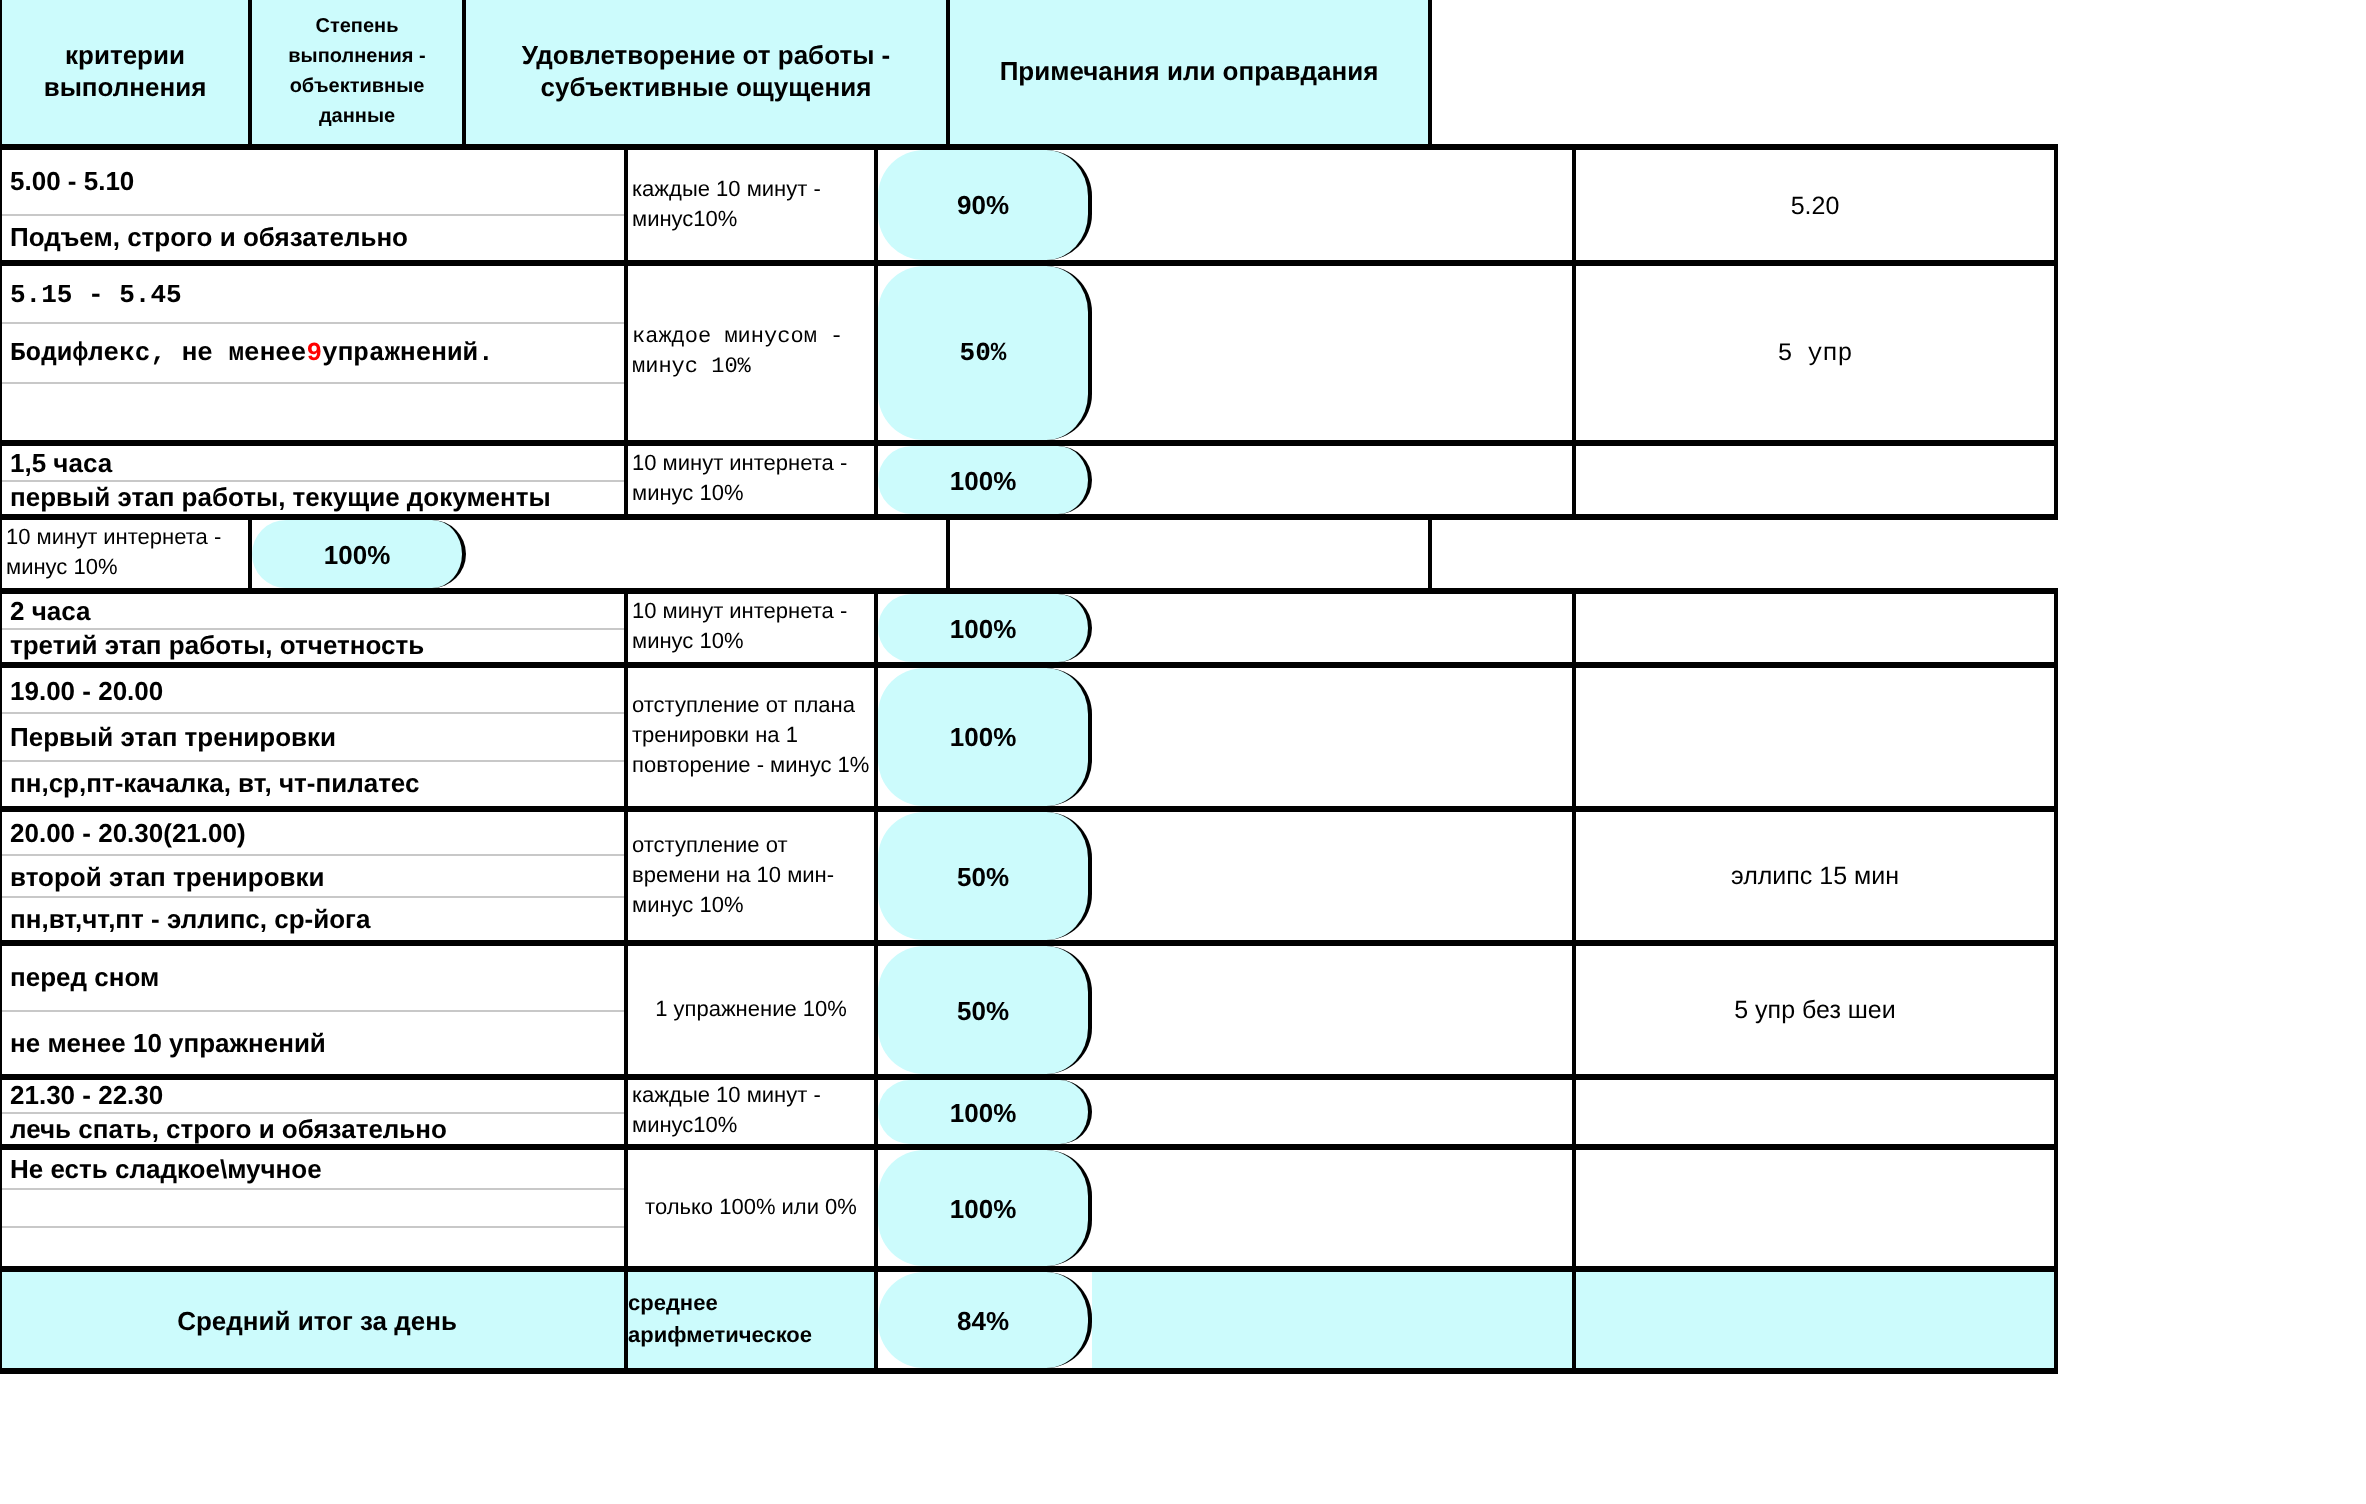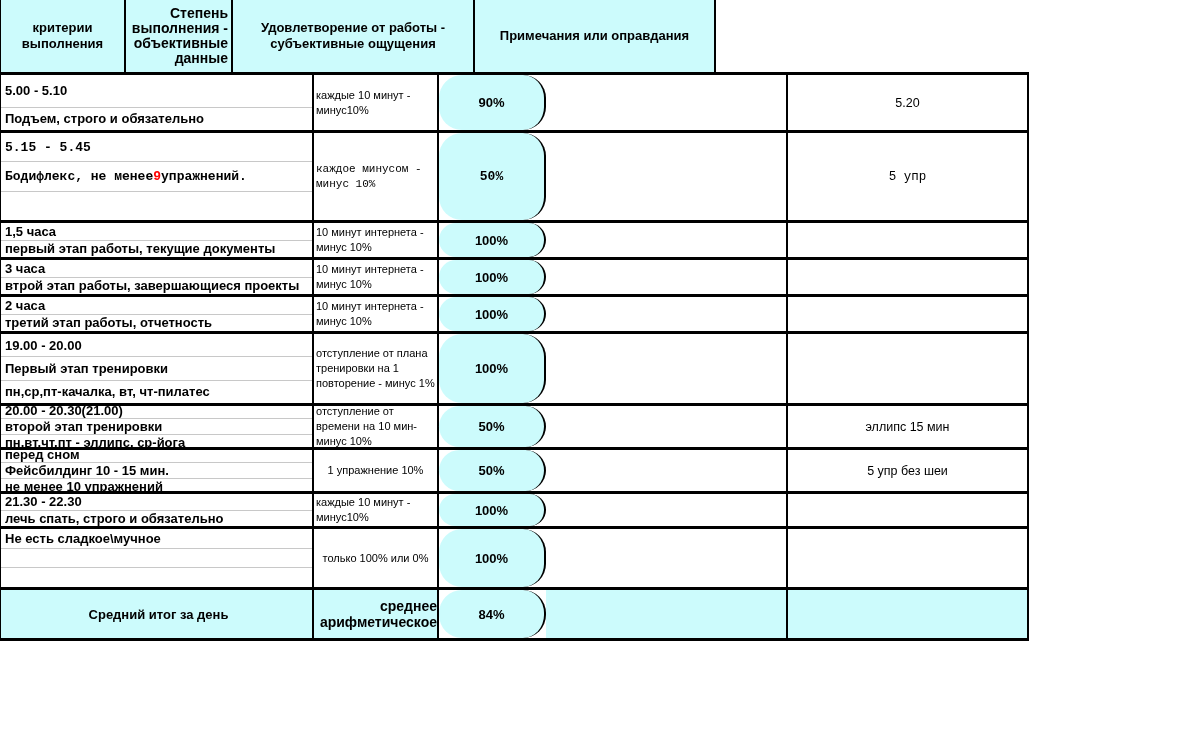--- a/index.html
+++ b/index.html
@@ -28,21 +28,21 @@
   .c2 { width: 125px; }
   .c3 { width: 107px; }
   .c4 { width: 242px; }
   .c5 { width: 241px; }
   .cyan { background: var(--cyan); }
   .hcell {
     display: flex; align-items: center; justify-content: center;
     text-align: center; font-weight: bold; font-size: 13px; line-height: 16px;
     background: var(--cyan); padding: 2px 3px;
   }
-  .c3.hcell { line-height: 15px; font-size: 14px; text-align: right; }
+  .c3.hcell { line-height: 15px; font-size: 10px; }
   
   .acell { display: flex; flex-direction: column; }
   .sub {
     flex: 1; display: flex; align-items: center;
     padding: 0 3px 0 4px;
     font-weight: bold; font-size: 13px; white-space: nowrap;
     border-bottom: 1px solid var(--thin);
   }
   .sub:last-child { border-bottom: none; }
   .row-0 .sub:first-child { flex: 1.45; }
@@ -57,31 +57,31 @@
   }
   .ncell {
     display: flex; align-items: center; justify-content: center;
     text-align: center; font-size: 12.5px;
   }
   
   .row-0 { height: 58px; }
   .row-1 { height: 90px; font-family: Liberation Mono, monospace; }
   .row-2, .row-3, .row-4 { height: 37px; }
   .row-5 { height: 72px; }
-  .row-6, .row-7 { height: 44px; }
+  .row-6, .row-7 { height: 67px; }
   .row-8 { height: 35px; }
   .row-9 { height: 61px; }
   .summary { height: 51px; }
   .slabel {
     display: flex; align-items: center;
     font-weight: bold; font-size: 13px; padding-left: 4px;
   }
   .sbold {
     display: flex; align-items: center; justify-content: center;
-    text-align: right; font-weight: bold; font-size: 14px; line-height: 16px;
+    text-align: left; font-weight: bold; font-size: 11px; line-height: 16px;
   }
 </style>
 </head>
 <body>
 
 <div class="sheet">
   <div class="hrow">
     <div class="cell c2 hcell">критерии выполнения</div>
     <div class="cell c3 hcell">Степень выполнения - объективные данные</div>
     <div class="cell c4 hcell">Удовлетворение от работы - субъективные ощущения</div>
@@ -129,28 +129,20 @@
           <div class="sub">
             <span>первый этап работы, текущие документы</span>
           </div>
         </div>
         <div class="cell c2 ccell">10 минут интернета - минус 10%</div>
         <div class="cell c3 cyan score">100%</div>
         <div class="cell c4 ncell"></div>
         <div class="cell c5 ncell"></div>
       </div>
       <div class="brow row-3">
-        <div class="cell c1 acell">
-          <div class="sub">
-            <span>3 часа</span>
-          </div>
-          <div class="sub">
-            <span>втрой этап работы, завершающиеся проекты</span>
-          </div>
-        </div>
         <div class="cell c2 ccell">10 минут интернета - минус 10%</div>
         <div class="cell c3 cyan score">100%</div>
         <div class="cell c4 ncell"></div>
         <div class="cell c5 ncell"></div>
       </div>
       <div class="brow row-4">
         <div class="cell c1 acell">
           <div class="sub">
             <span>2 часа</span>
           </div>
@@ -194,23 +186,20 @@
         </div>
         <div class="cell c2 ccell">отступление от времени на 10 мин- минус 10%</div>
         <div class="cell c3 cyan score">50%</div>
         <div class="cell c4 ncell"></div>
         <div class="cell c5 ncell">эллипс 15 мин</div>
       </div>
       <div class="brow row-7">
         <div class="cell c1 acell">
           <div class="sub">
             <span>перед сном</span>
-          </div>
-          <div class="sub">
-            <span>Фейсбилдинг 10 - 15 мин.</span>
           </div>
           <div class="sub">
             <span>не менее 10 упражнений</span>
           </div>
         </div>
         <div class="cell c2 ccell">1 упражнение 10%</div>
         <div class="cell c3 cyan score">50%</div>
         <div class="cell c4 ncell"></div>
         <div class="cell c5 ncell">5 упр без шеи</div>
       </div>

